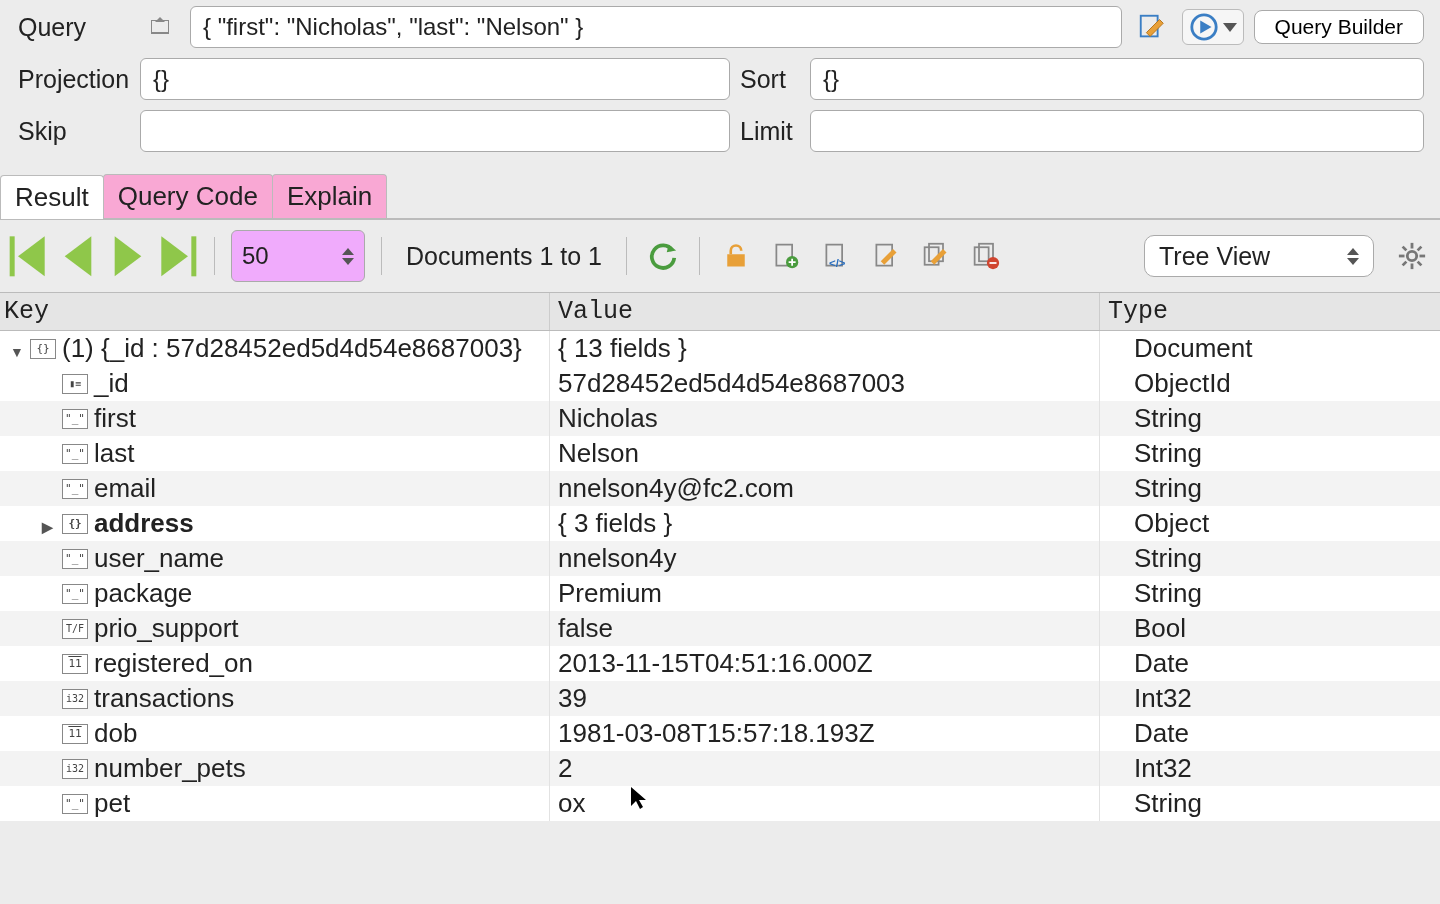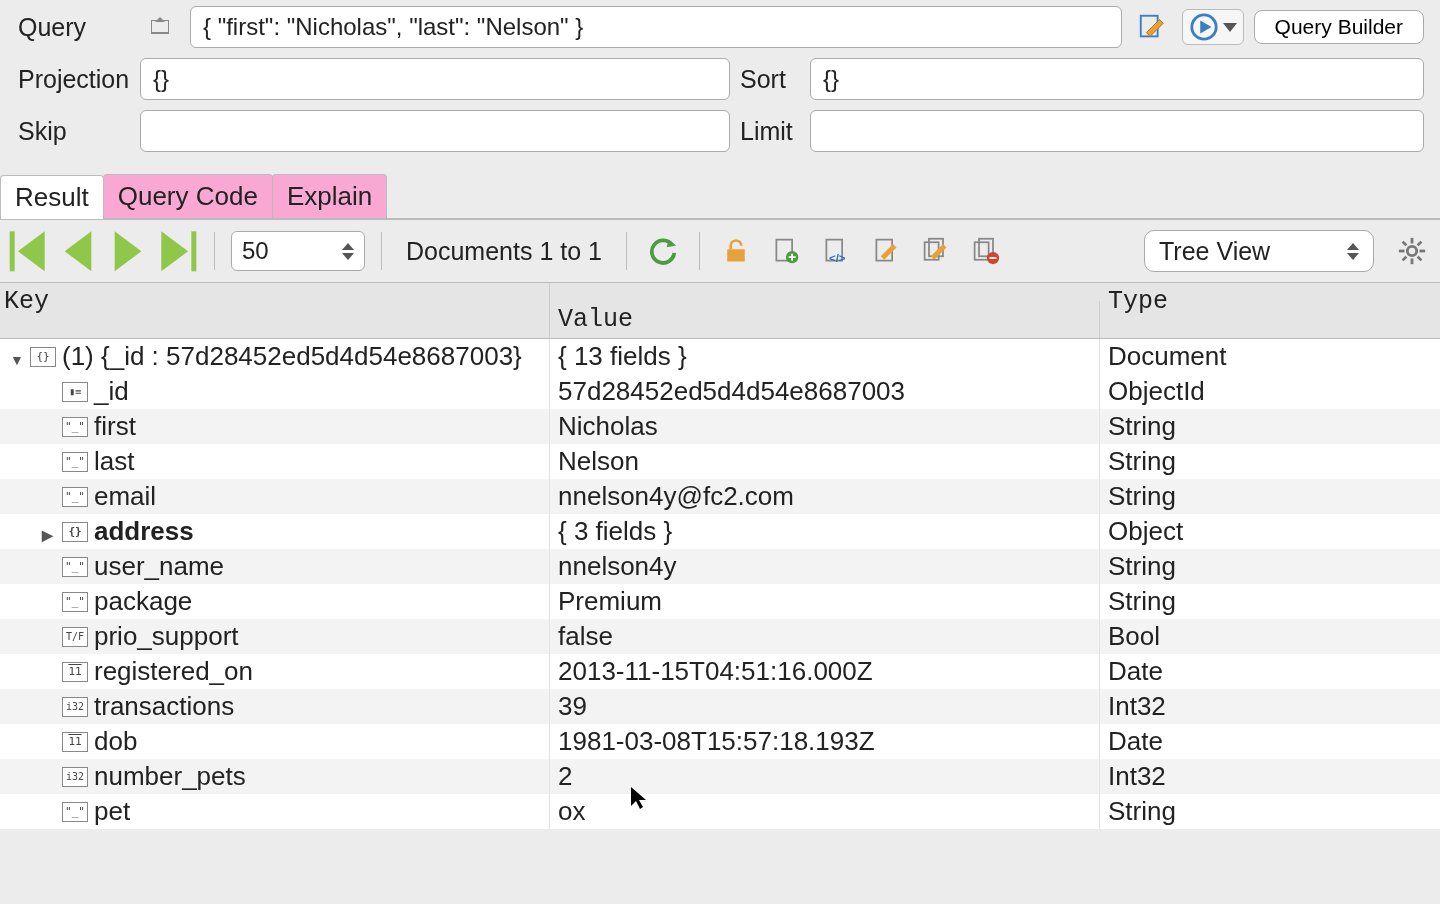--- a/index.html
+++ b/index.html
@@ -97,54 +97,54 @@
     padding: 10px 8px;
     border-bottom: 1px solid #bbb;
     background:#ececec;
   }
   .sep {
     width:1px; height:38px; background:#bbb;
     margin:0 6px;
   }
   .page-size {
     display:flex; align-items:center; justify-content:space-between;
-    width:134px; height:40px;
-    border:1px solid #aaa; border-radius:6px; background:#ffffff;
+    width:134px; height:52px;
+    border:1px solid #aaa; border-radius:6px; background:#f0abfc;
     padding:0 10px; font-size:24px;
   }
   .doc-count { font-size:25px; color:#222; padding:0 8px; }
   .view-select {
     display:flex; align-items:center; justify-content:space-between;
     width:230px; height:42px; border:1px solid #aaa;
     background:#fff; border-radius:10px; padding:0 14px; font-size:25px;
     margin-left:auto;
   }
   .gear { margin-left:8px; color:#6b6b6b; }
   
   .results-header {
     display:flex;
     background:#e5e5e5;
     border-bottom:1px solid #bbb;
     font-family:Liberation Mono, monospace;
   }
   .col-key { width:550px; padding:4px 4px; font-size:25px; border-right:1px solid #ccc; }
-  .col-value { width:550px; padding:4px 8px; font-size:25px; border-right:1px solid #ccc;margin-top:18px; }
+  .col-value { width:550px; padding:4px 8px; font-size:25px; border-right:1px solid #ccc; }
   .col-type { flex:1; padding:4px 8px; font-size:25px; }
   .results-body { background:#fff; }
   .row {
     display:flex;
     align-items:center;
     font-size:26px;
     height:35px;
   }
   .row:nth-child(odd){ background:#fff; }
   .row:nth-child(even){ background:#f3f3f3; }
   .row .k { width:550px; display:flex; align-items:center; gap:6px; border-right:1px solid #e2e2e2; height:100%; }
   .row .v { width:550px; padding-left:8px; border-right:1px solid #e2e2e2; height:100%; display:flex; align-items:center;}
-  .row .t { flex:1; padding-left:8px; height:100%; display:flex; align-items:center;}
+  .row .t { flex:1; padding-left:8px; height:100%; display:flex; align-items:center;margin-left:26px;}
   .indent0 { padding-left:10px; }
   .indent1 { padding-left:62px; }
   .indent1b { padding-left:42px;font-weight:bold; }
   .tri { width:14px; display:inline-block; }
   .tri.down::before { content:"▼"; font-size:14px; color:#555; }
   .tri.right::before { content:"▶"; font-size:14px; color:#555; }
   .ticon {
     width:26px; height:20px; border:1px solid #888;
     font-size:11px; display:flex; align-items:center; justify-content:center;
     background:#fff; color:#444; flex-shrink:0;

